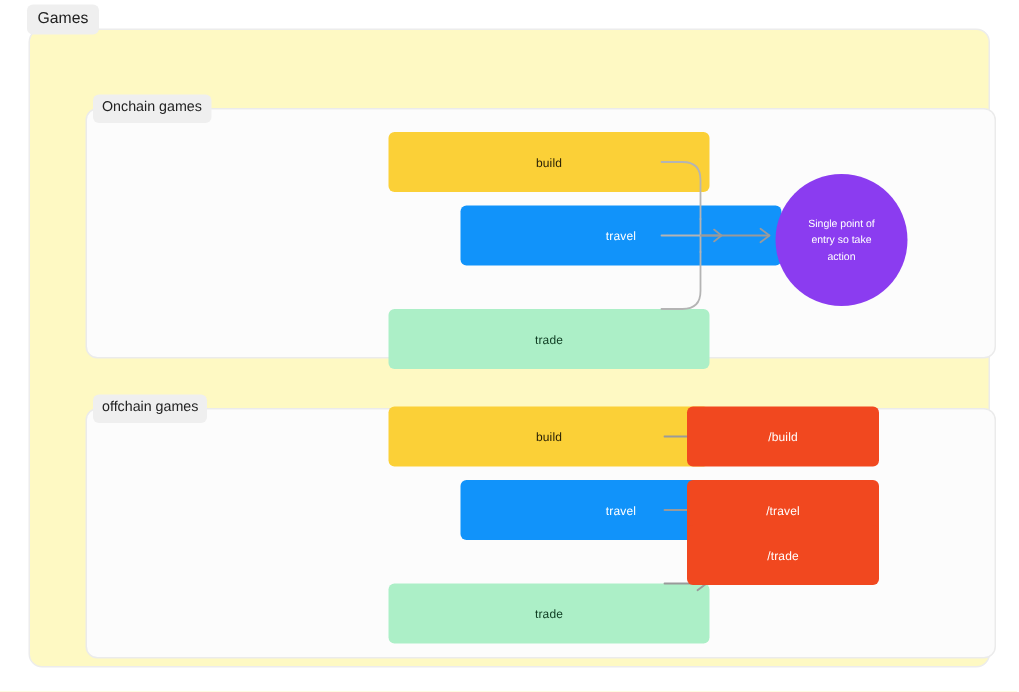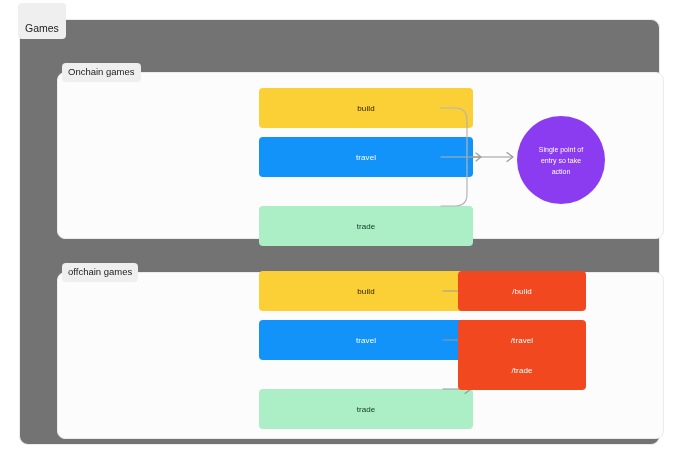--- a/index.html
+++ b/index.html
@@ -17,34 +17,34 @@
 
   
   .top-label {
     position: absolute;
     left: 18px;
     top: 3px;
     background: #efefef;
     color: #222222;
     font-size: 10.5px;
     line-height: 1;
-    padding: 20px 7px 5px 7px;
+    padding: 4px 7px 5px 7px;
     border-radius: 4px;
     z-index: 5;
     white-space: nowrap;
   }
 
   
   .outer-card {
     position: absolute;
     left: 19px;
     top: 19px;
     width: 641px;
     height: 426px;
-    background: #737373;
+    background: #fef9c3;
     border: 1px solid #ececec;
     border-radius: 9px;
     box-sizing: border-box;
   }
 
   
   .section {
     position: absolute;
     background: #fcfcfc;
     border: 1px solid #ebebeb;
@@ -103,21 +103,21 @@
     height: 40px;
     border-radius: 4px;
     display: flex;
     align-items: center;
     justify-content: center;
     font-size: 8px;
     letter-spacing: 0.1px;
     box-sizing: border-box;
   }
   .abox.build  { background: #FBD037; color: #2b2206; }
-  .abox.travel { background: #1193FA; color: #ffffff; }
+  .abox.travel { background: #1193FA; color: #ffffff; margin-left: 48px; }
   .abox.trade  { background: #ACEFC7; color: #0d3a20; margin-top: 20px; }
   .abox.red    { background: #F1481F; color: #ffffff; width: 128px; }
 
   
   .circle {
     position: absolute;
     left: 497px;
     top: 96px;
     width: 88px;
     height: 88px;

